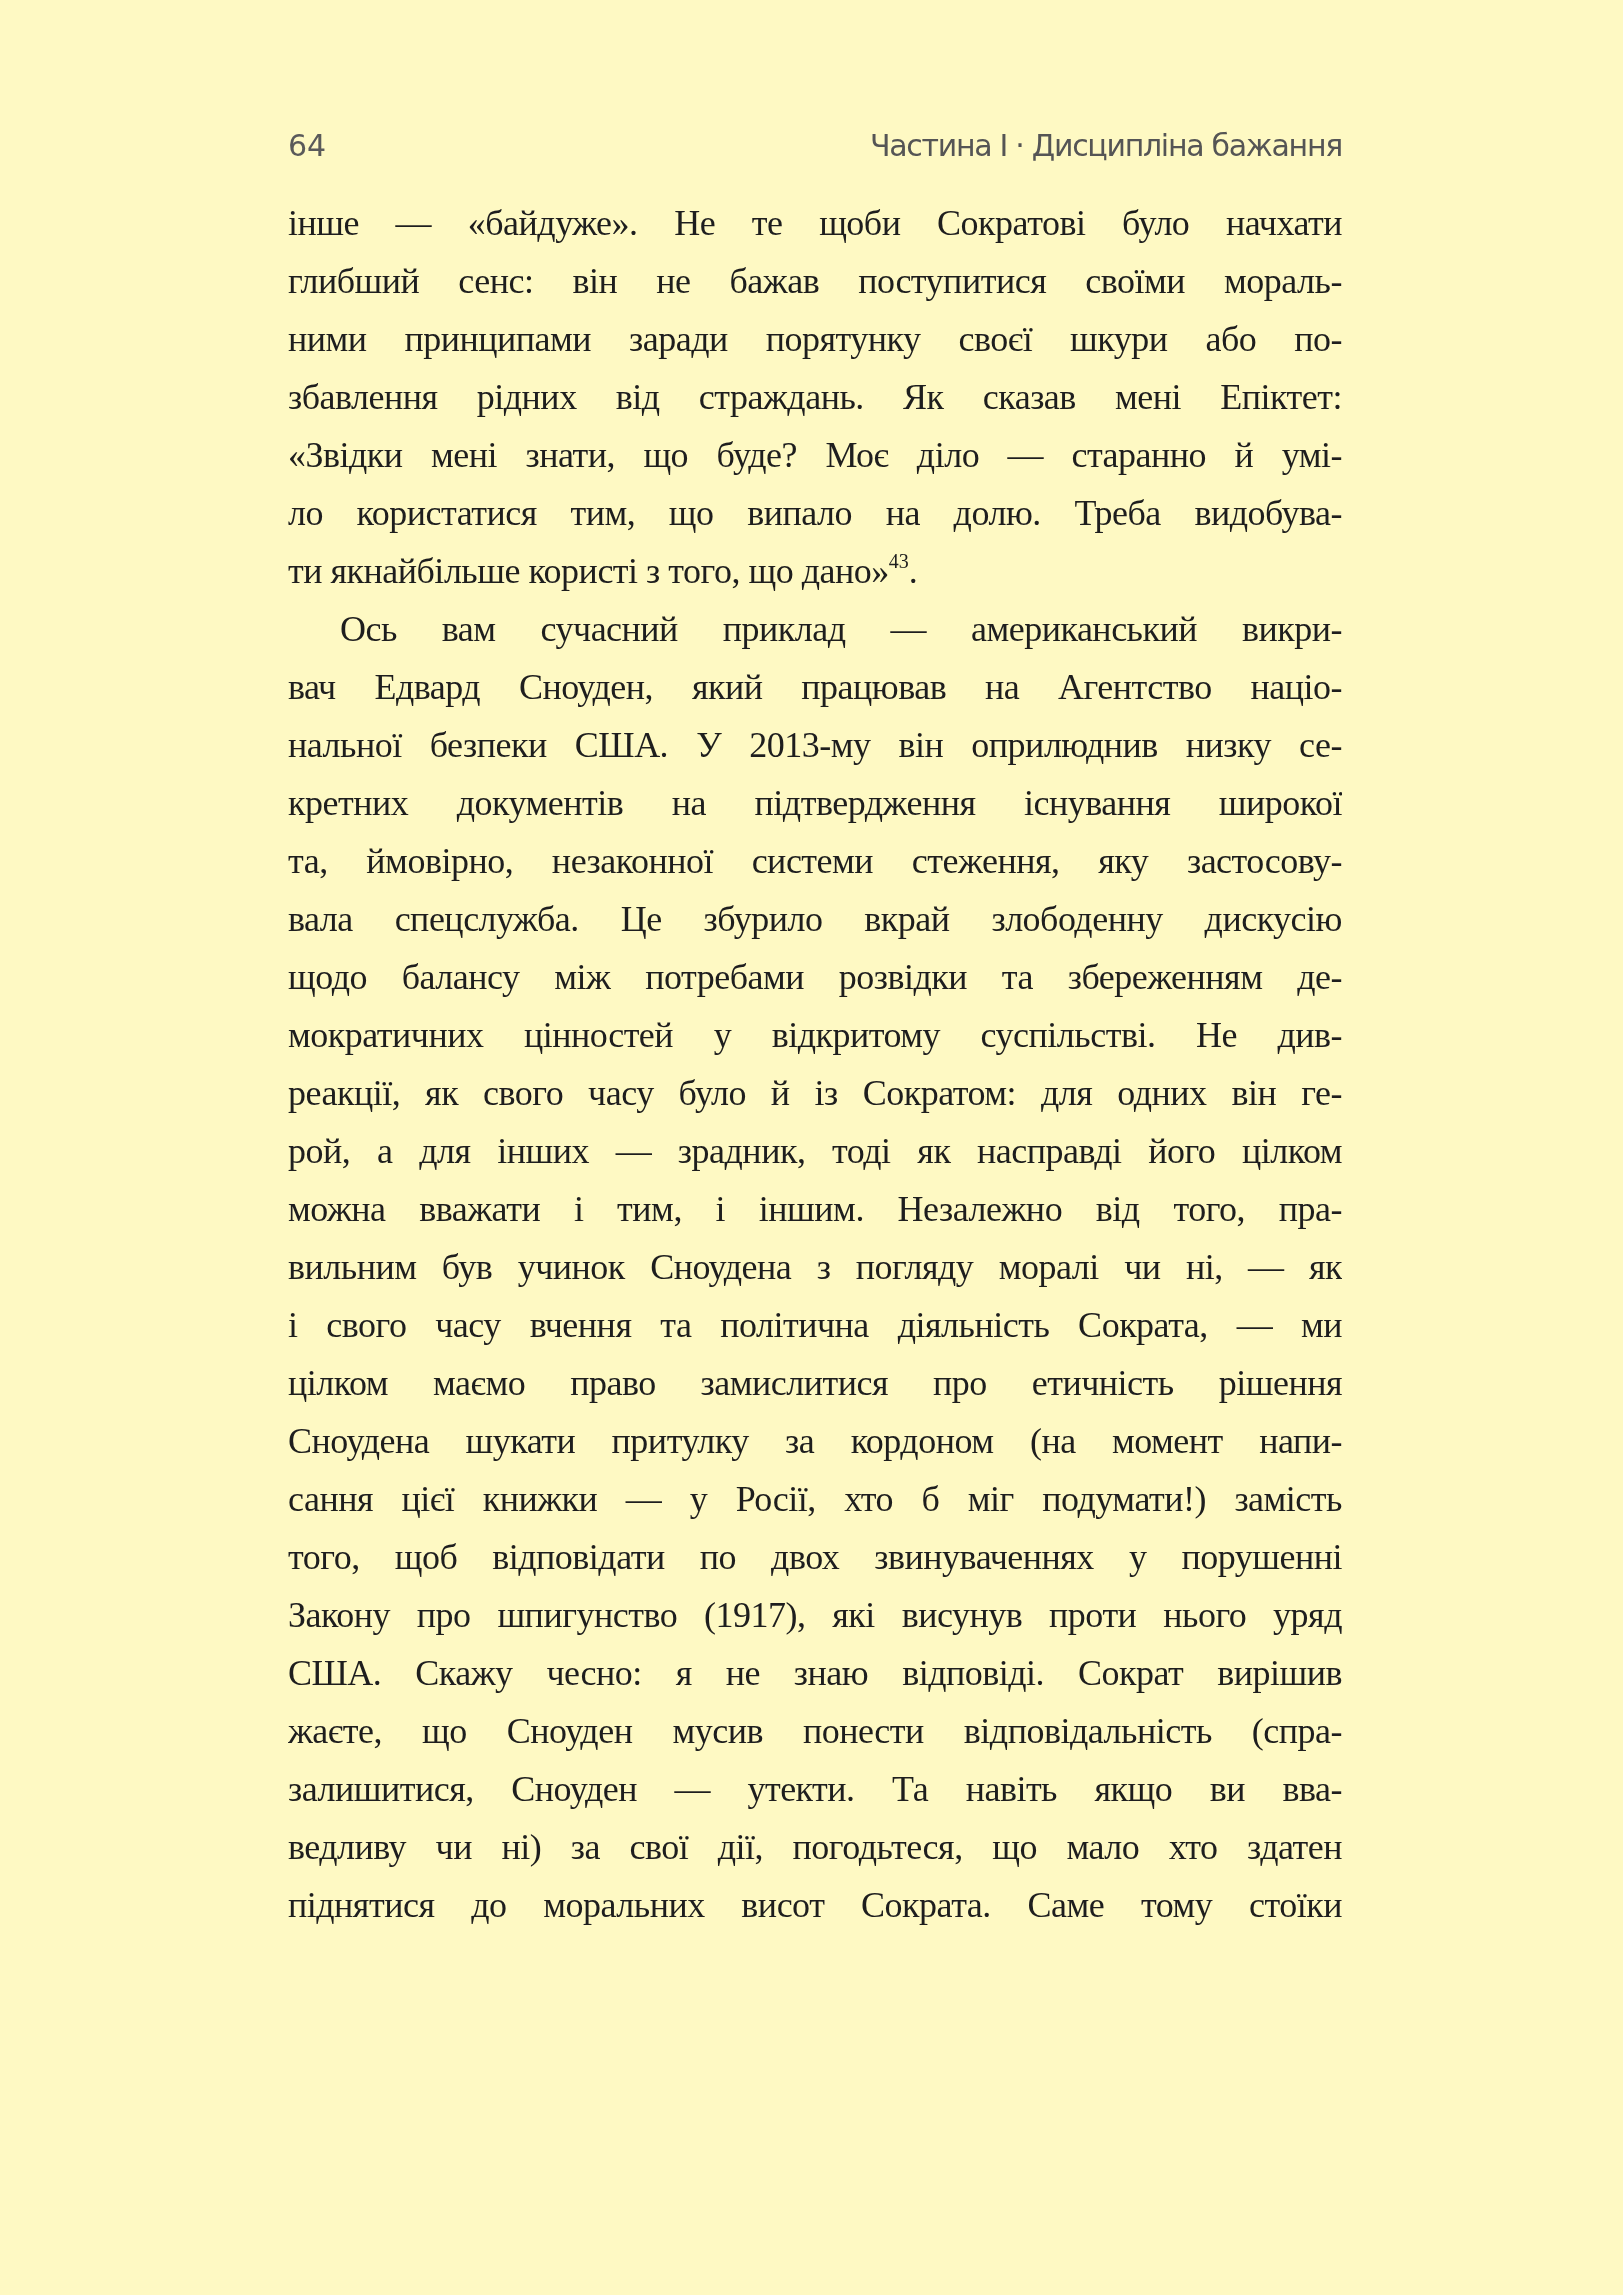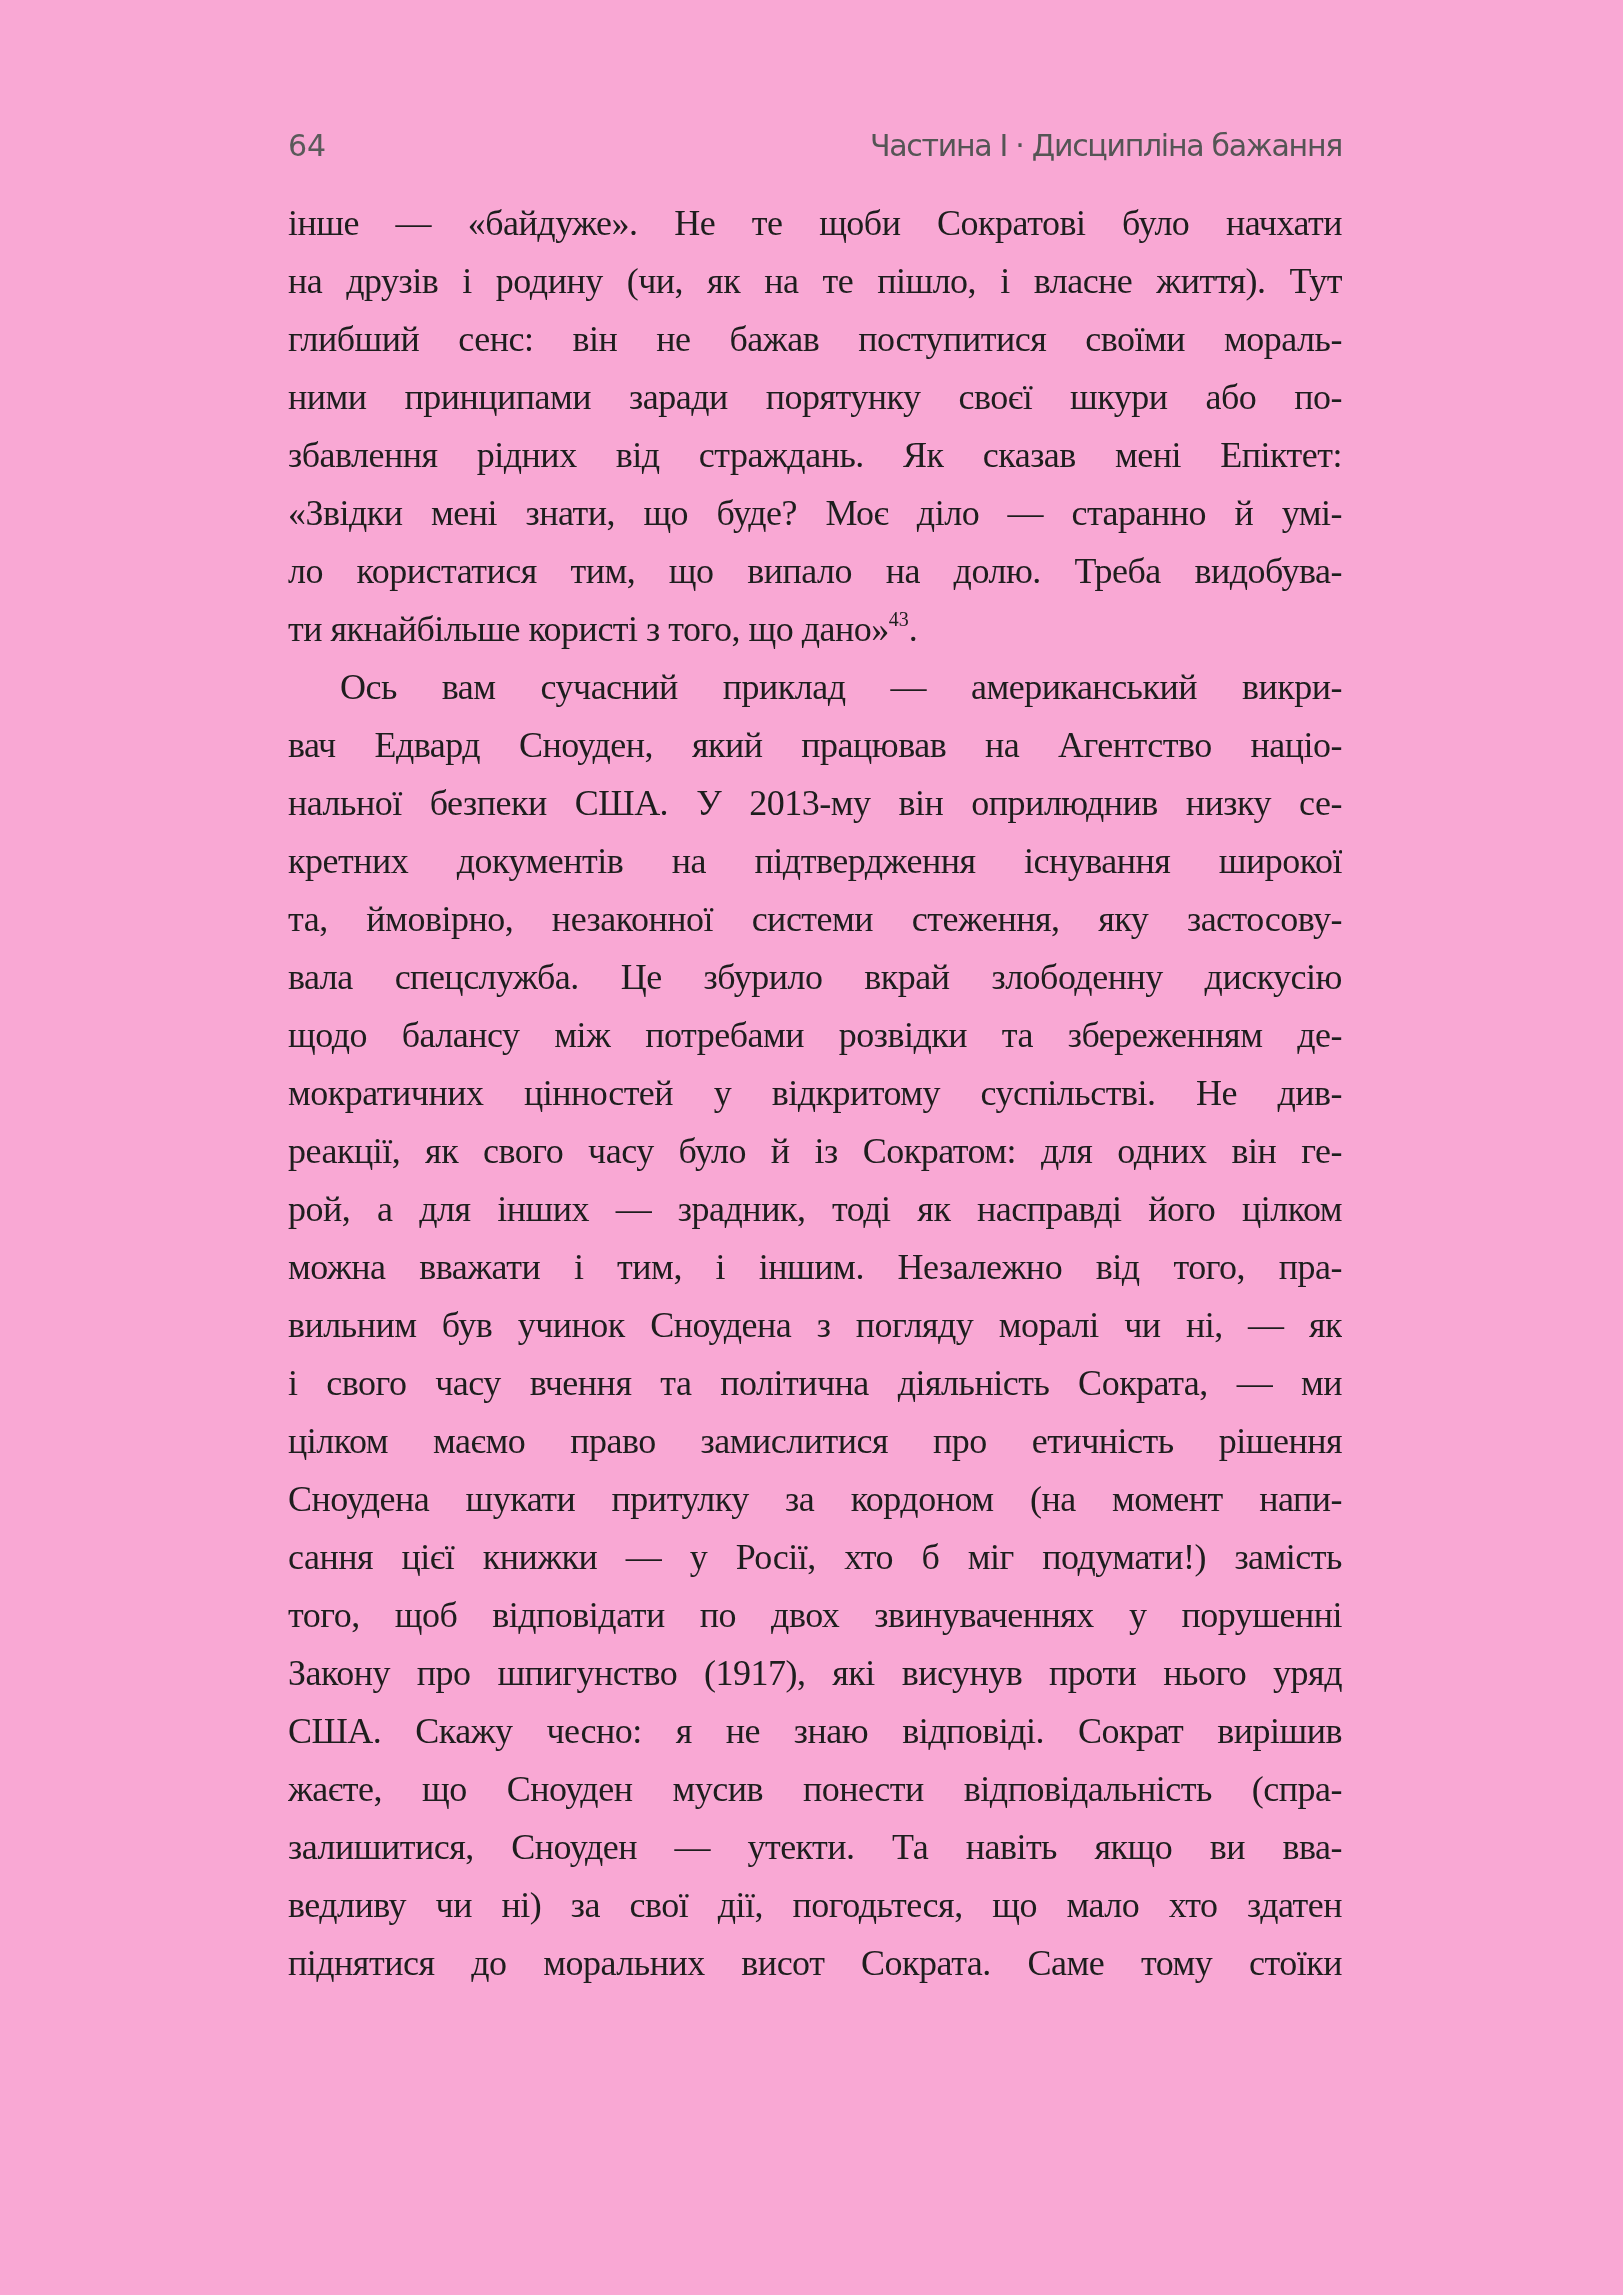--- a/index.html
+++ b/index.html
@@ -11,21 +11,21 @@
       width: 1624px;
       height: 2295px;
       position: relative;
       overflow: hidden;
     }
     .page {
       position: absolute;
       left: 0; top: 0;
       width: 1624px;
       height: 2295px;
-      background: #f9a8d4;
+      background: #fef9c3;
     }
     .running-head {
       position: absolute;
       left: 288px;
       top: 120px;
       width: 1054px;
       height: 51px;
       color: #555555;
     }
     .page-number {
@@ -92,21 +92,20 @@
 
   <div class="running-head">
     <span class="page-number">64</span>
     <span class="header-title">Частина І · Дисципліна бажання</span>
   </div>
 
   <div class="body-text">
 
     <div class="para">
       <span class="line">інше — «байдуже». Не те щоби Сократові було начхати</span>
-      <span class="line">на друзів і родину (чи, як на те пішло, і власне життя). Тут</span>
       <span class="line">глибший сенс: він не бажав поступитися своїми мораль-</span>
       <span class="line">ними принципами заради порятунку своєї шкури або по-</span>
       <span class="line">збавлення рідних від страждань. Як сказав мені Епіктет:</span>
       <span class="line">«Звідки мені знати, що буде? Моє діло — старанно й умі-</span>
       <span class="line">ло користатися тим, що випало на долю. Треба видобува-</span>
       <span class="line last"><span>ти якнайбільше користі з того, що дано»</span><sup class="footnote-ref">43</sup><span>.</span></span>
     </div>
 
     <div class="para">
       <span class="line indent">Ось вам сучасний приклад — американський викри-</span>

